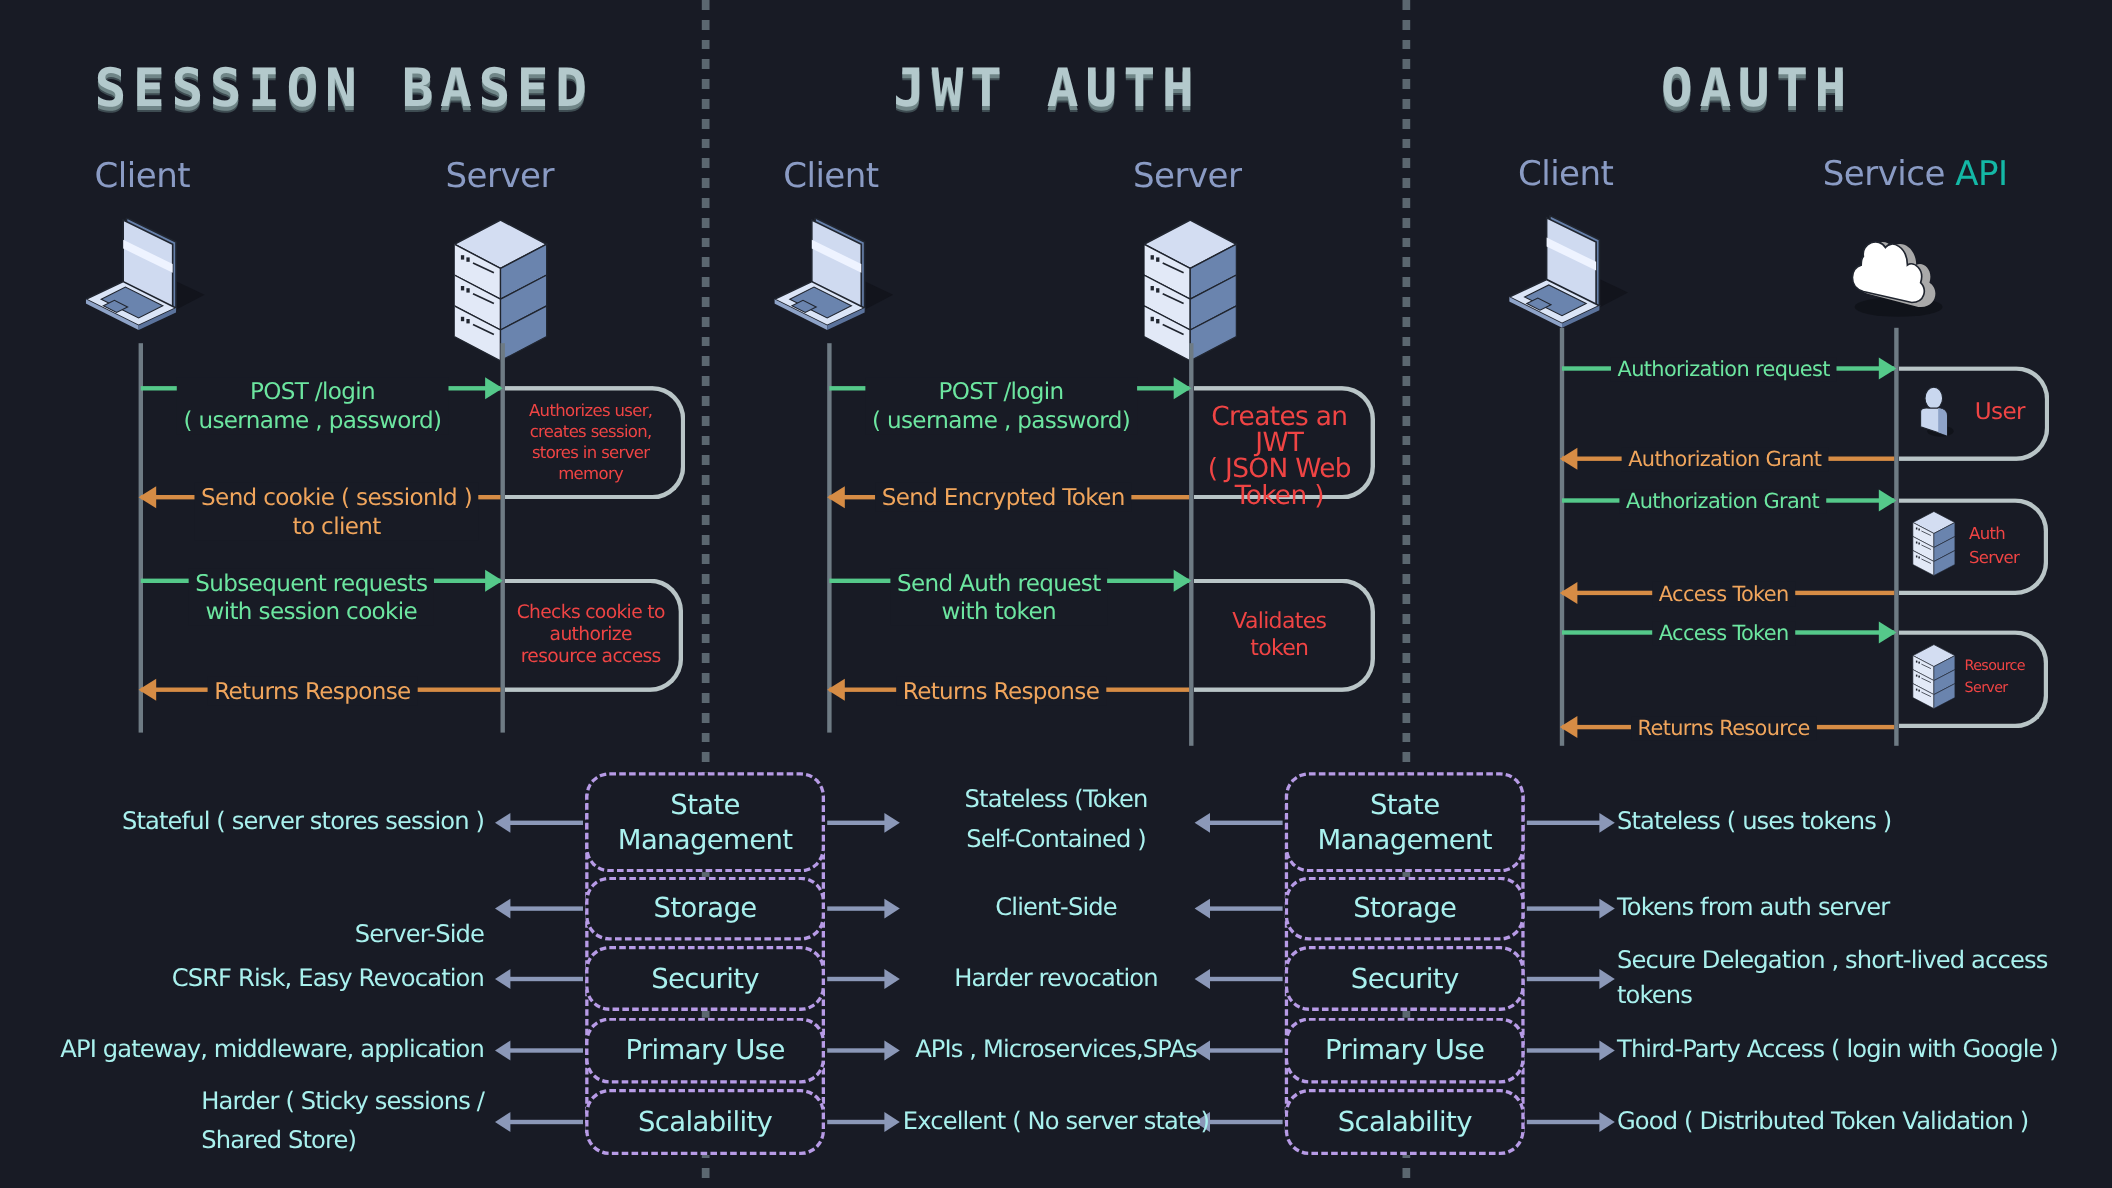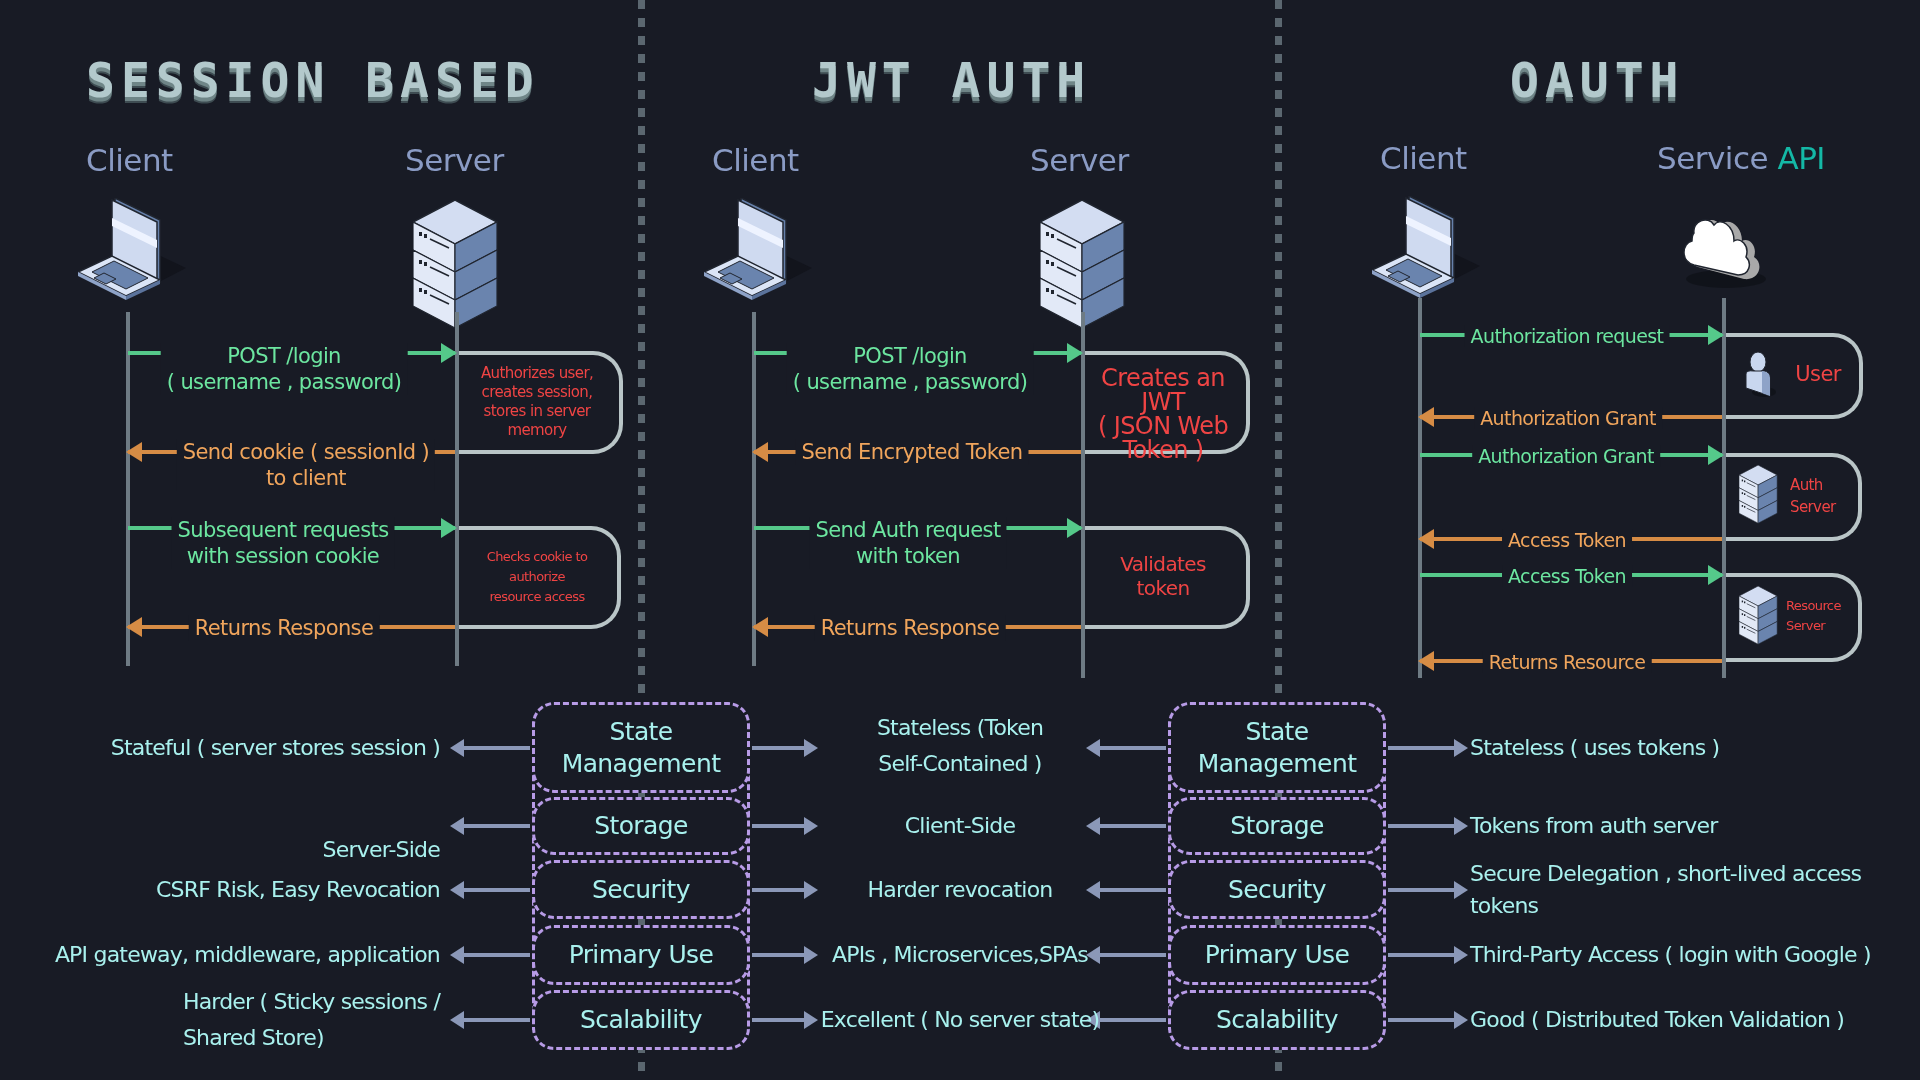--- a/index.html
+++ b/index.html
@@ -114,21 +114,21 @@
     <span class="head l"></span>
   </div>
 <div class="lbl orange" style="left:284px; top:615px;">Returns Response</div>
 
 <div class="pbox" style="left:459px; top:351px; width:164px; height:103px;"></div>
 <div class="pbox-text" style="left:462px; top:364px; width:150px; font-size:15px; line-height:19px;">Authorizes user,
 creates session,
 stores in server
 memory</div>
 <div class="pbox" style="left:459px; top:526px; width:162px; height:103px;"></div>
-<div class="pbox-text" style="left:462px; top:547px; width:150px; font-size:13px; line-height:20px;">Checks cookie to
+<div class="pbox-text" style="left:462px; top:547px; width:150px; font-size:17px; line-height:20px;">Checks cookie to
 authorize
 resource access</div>
 
 <div class="title" style="left:812px;">JWT AUTH</div>
 <div class="actor" style="left:712px; top:142px;">Client</div>
 <div class="actor" style="left:1030px; top:142px;">Server</div>
 <svg class="icon" style="left:704px; top:198px;" width="110" height="106">
     <use href="#laptop"></use>
   </svg>
 <svg class="icon" style="left:1040px; top:200px;" width="88" height="132">

